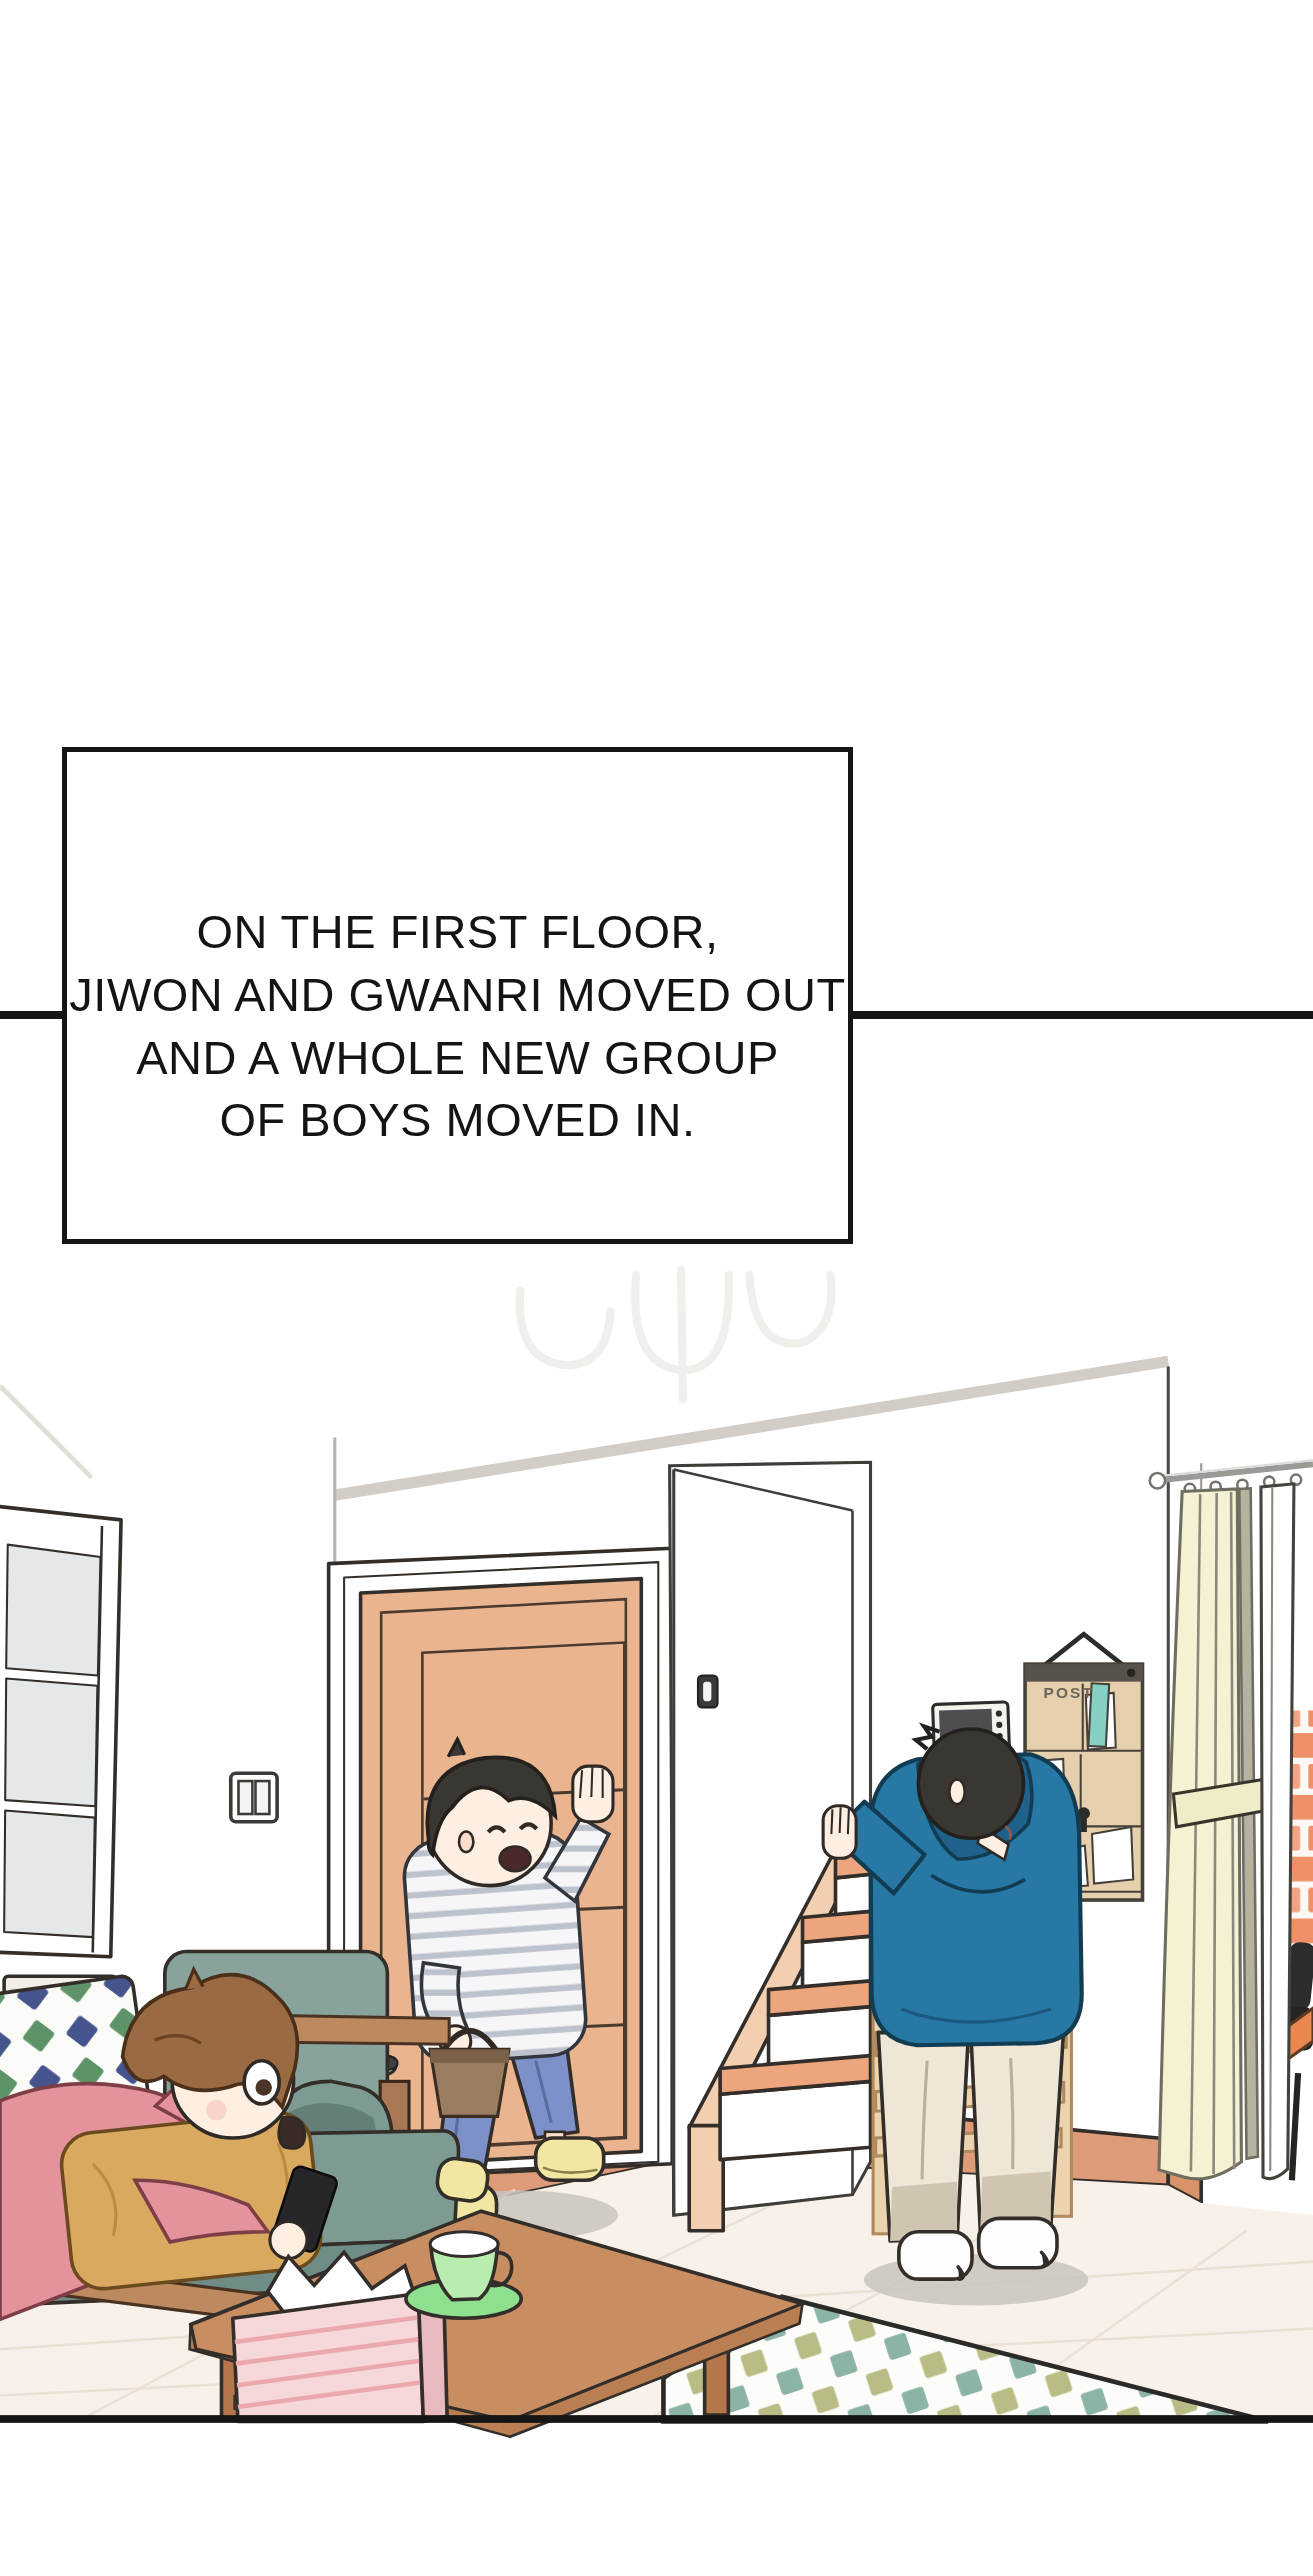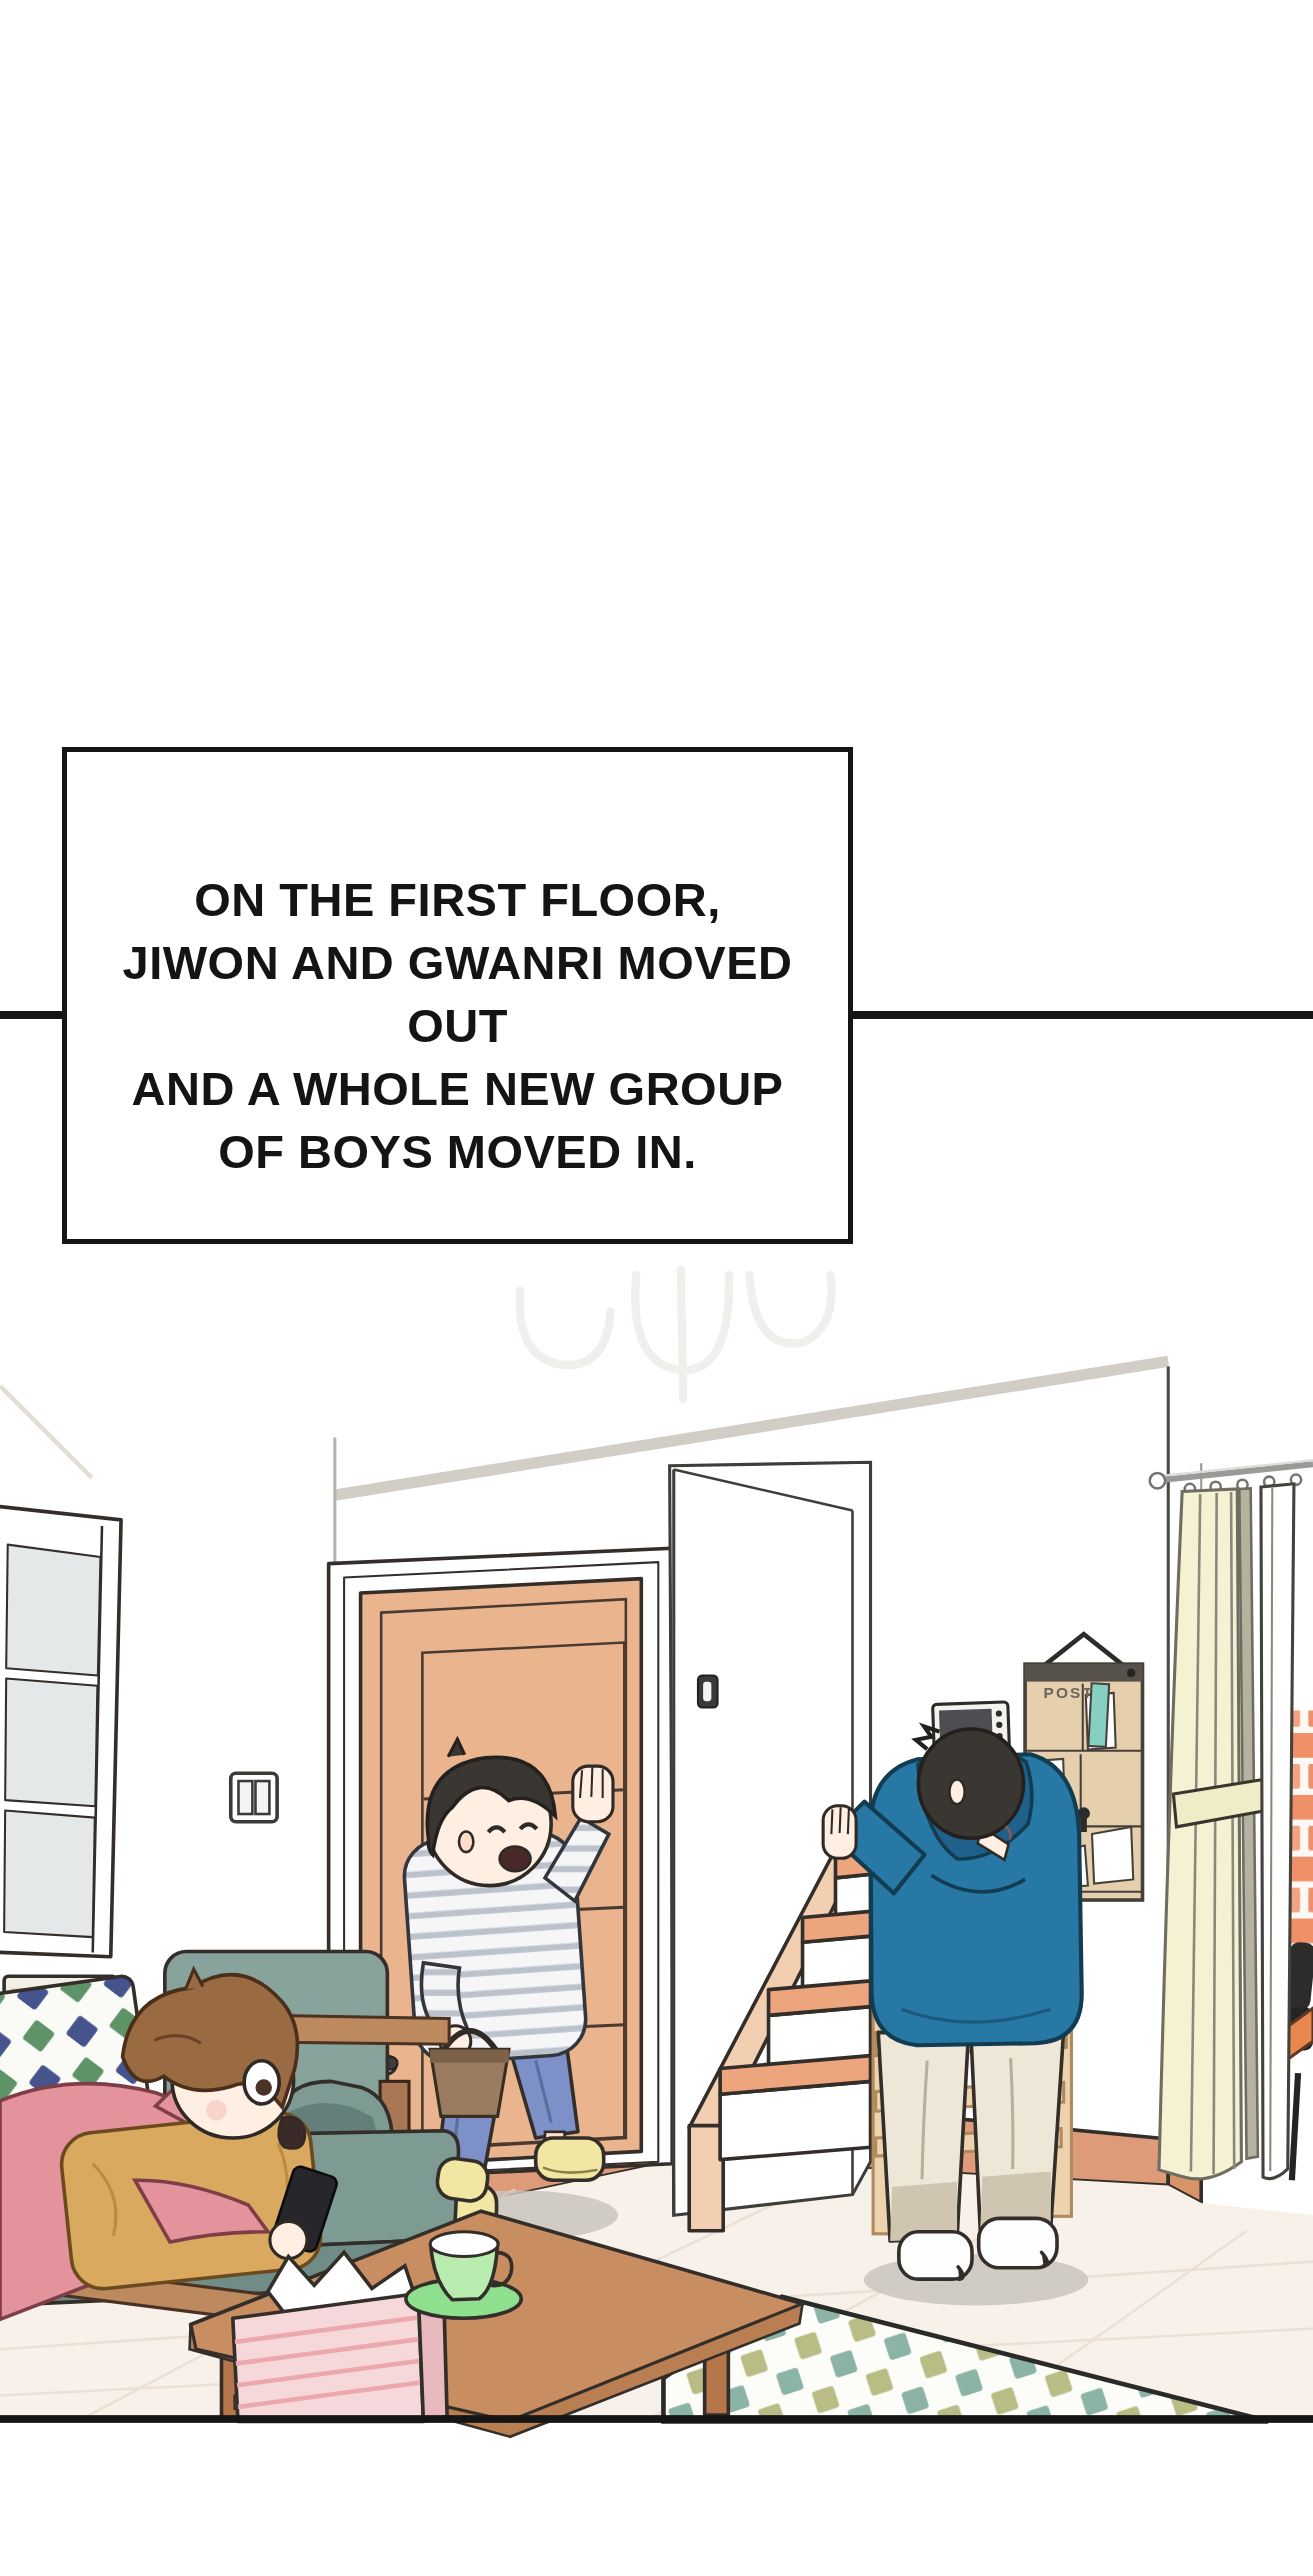--- a/index.html
+++ b/index.html
@@ -2,21 +2,21 @@
 <html style="font-size:8.2px"><head>
 <meta charset="utf-8">
 <style>
   html,body{margin:0;padding:0;background:#ffffff;}
   .page{position:relative;width:1313px;height:2638px;background:#ffffff;overflow:hidden;
         font-family:"Liberation Sans",sans-serif;}
   .divider{position:absolute;left:0;top:1011px;width:1313px;height:7.7px;background:#151515;z-index:1;}
   .narration-box{position:absolute;left:62px;top:747px;width:791px;height:497px;
         box-sizing:border-box;border:5.7px solid #151515;background:#ffffff;z-index:2;
         display:flex;align-items:center;justify-content:center;text-align:center;padding-top:62px;}
-  .narration-text{white-space:pre-line;font-weight:700;font-size:47px;line-height:1.34;
+  .narration-text{white-space:pre-line;font-weight:400;font-size:47px;line-height:1.34;
         letter-spacing:0.5px;color:#141414;font-family:"Liberation Sans",sans-serif;}
   .scene{position:absolute;left:0;top:0;width:1313px;height:2638px;z-index:0;}
   .ol{stroke:#332e29;stroke-width:7;stroke-linejoin:round;stroke-linecap:round;}
   .thin{stroke:#332e29;stroke-width:4;stroke-linejoin:round;stroke-linecap:round;}
   .post-label{font-family:"Liberation Sans",sans-serif;font-weight:700;font-size:30px;
         letter-spacing:4px;fill:#6b655c;}
 </style>
 </head>
 <body>
 

